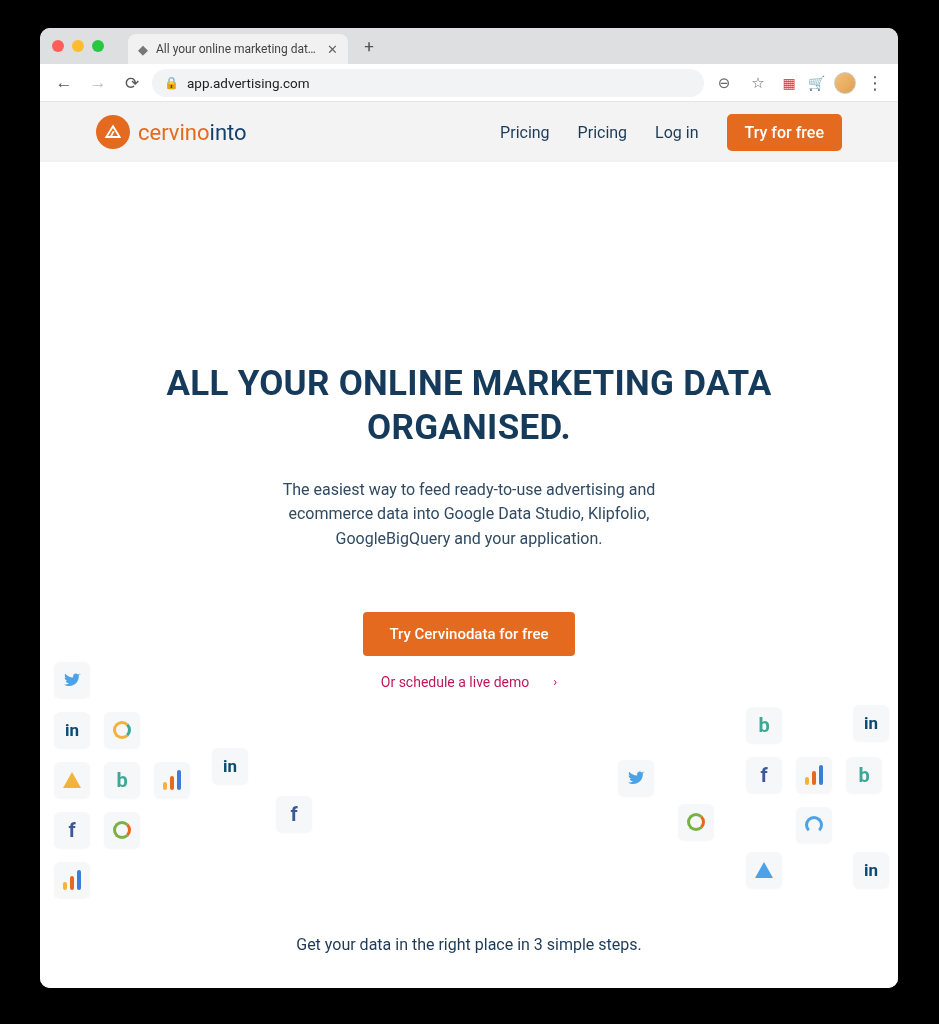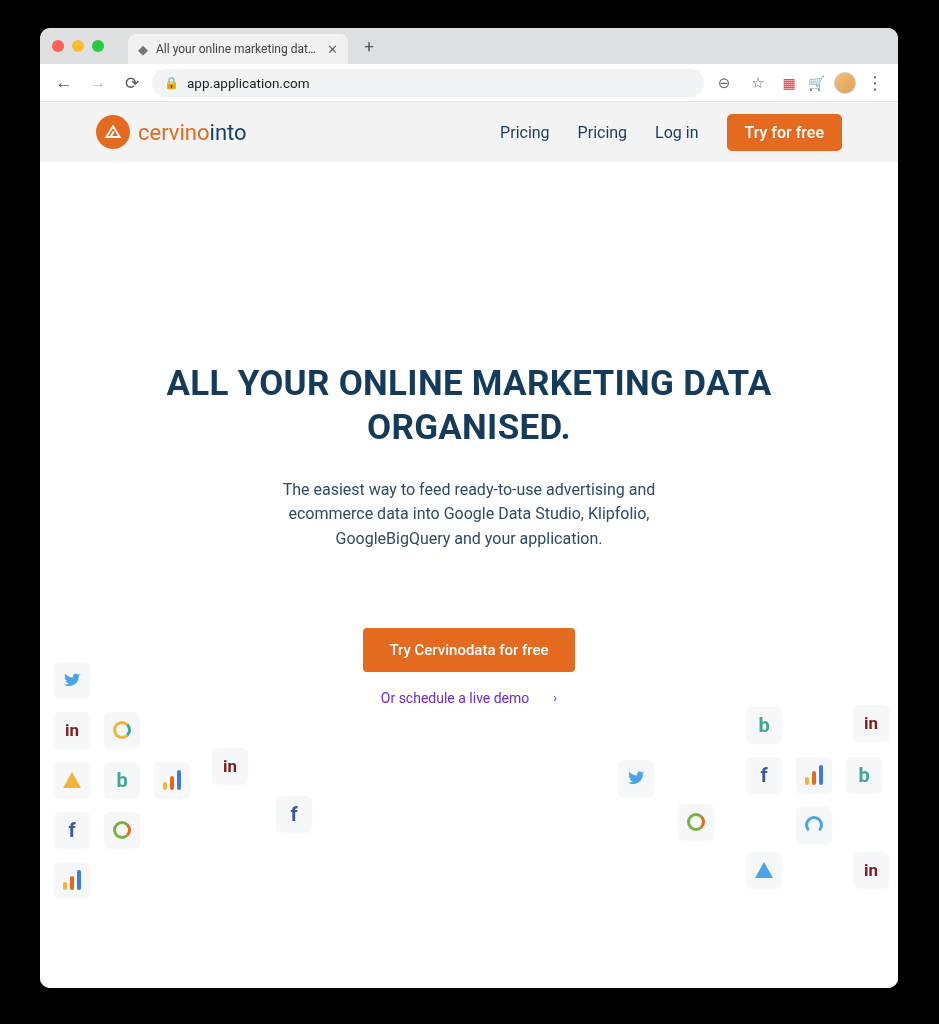--- a/index.html
+++ b/index.html
@@ -135,26 +135,26 @@
   .hero p{
     margin-top:28px;
     font-size:16px;
     color:#2f4a62;
     line-height:1.55;
     max-width:430px;
     margin-left:auto;margin-right:auto;
   }
   .hero .primary{
     display:inline-block;
-    margin-top:76px;
+    margin-top:60px;
     background:#e46a1f;color:#fff;
     padding:13px 26px;border-radius:4px;font-size:15px;font-weight:500;cursor:pointer;
   }
   .hero .secondary{
-    margin-top:18px;color:#6d28d9;font-size:14px;cursor:pointer;display:inline-flex;align-items:center;gap:24px;
+    margin-top:18px;color:#be185d;font-size:14px;cursor:pointer;display:inline-flex;align-items:center;gap:24px;
   }
   .hero .secondary .chev{font-size:13px;}
   .footer-line{
     position:absolute;
     bottom:34px;
     left:0;right:0;
     text-align:center;
     color:#1d3b58;
     font-size:16px;
   }
@@ -164,21 +164,21 @@
     position:absolute;
     width:36px;height:36px;
     background:#f6f7f8;
     border-radius:6px;
     display:flex;align-items:center;justify-content:center;
     font-size:19px;font-weight:700;
     box-shadow:0 1px 2px rgba(0,0,0,0.04);
   }
   .tile svg{width:20px;height:20px;}
   .c-twitter{color:#4aa3e8;}
-  .c-linkedin{color:#7f1d1d;}
+  .c-linkedin{color:#0c4a6e;}
   .c-fb{color:#3b5998;}
   .c-bing{color:#3da896;}
   .bars{display:flex;align-items:flex-end;gap:3px;height:20px;}
   .bars span{width:4px;border-radius:2px;}
   .bars .b1{height:8px;background:#f2b33a;}
   .bars .b2{height:14px;background:#e46a1f;}
   .bars .b3{height:20px;background:#3b7dd8;}
   .tri{width:0;height:0;border-left:9px solid transparent;border-right:9px solid transparent;border-bottom:16px solid;}
   .ring{width:18px;height:18px;border:3px solid;border-radius:50%;border-right-color:transparent;}
 </style>
@@ -200,21 +200,21 @@
     </div>
     <div class="newtab">+</div>
   </div>
 
   <div class="toolbar">
     <div class="nav-btn">←</div>
     <div class="nav-btn" style="color:#bbb;">→</div>
     <div class="nav-btn">⟳</div>
     <div class="address">
       <span class="lock">🔒</span>
-      <span>app.application.com</span>
+      <span>app.advertising.com</span>
     </div>
     <div class="nav-btn" style="font-size:15px;color:#666;">⊖</div>
     <div class="nav-btn" style="font-size:15px;color:#666;">☆</div>
     <div class="ext red">▦</div>
     <div class="ext orange">🛒</div>
     <div class="avatar"></div>
     <div class="dots">⋮</div>
   </div>
 
   <div class="page">
@@ -242,20 +242,21 @@
     <div class="hero">
       <h1>ALL YOUR ONLINE MARKETING DATA ORGANISED.</h1>
       <p>The easiest way to feed ready-to-use advertising and ecommerce data into Google Data Studio, Klipfolio, GoogleBigQuery and your application.</p>
       <div><span class="primary">Try Cervinodata for free</span></div>
       <div><span class="secondary">
         <span>Or schedule a live demo</span>
         <span class="chev">›</span>
       </span></div>
     </div>
 
+    <div class="footer-line">Get your data in the right place in 3 simple steps.</div>
 
     <div class="tiles">
 
       <div class="tile c-twitter" style="left:14px;top:560px;">
         <svg viewBox="0 0 24 24" fill="currentColor">
             <path d="M22 5.9c-.7.3-1.5.6-2.3.7.8-.5 1.5-1.3 1.8-2.3-.8.5-1.7.8-2.6 1-1.5-1.6-4.1-1.2-5.2.8-.5.9-.6 1.9-.3 2.9C9 8.8 5.9 7.1 3.8 4.5c-1 1.8-.5 4 1.2 5.1-.6 0-1.2-.2-1.8-.5 0 1.9 1.3 3.5 3.1 3.9-.6.2-1.2.2-1.8.1.5 1.6 2 2.7 3.7 2.7-1.6 1.3-3.7 1.9-5.7 1.7 1.9 1.2 4 1.8 6.2 1.8 7.5 0 11.8-6.4 11.5-12.3.8-.6 1.5-1.3 2-2.1z"></path>
           </svg>
       </div>
       <div class="tile c-linkedin" style="left:14px;top:610px;font-size:17px;">in</div>
       <div class="tile" style="left:64px;top:610px;">

